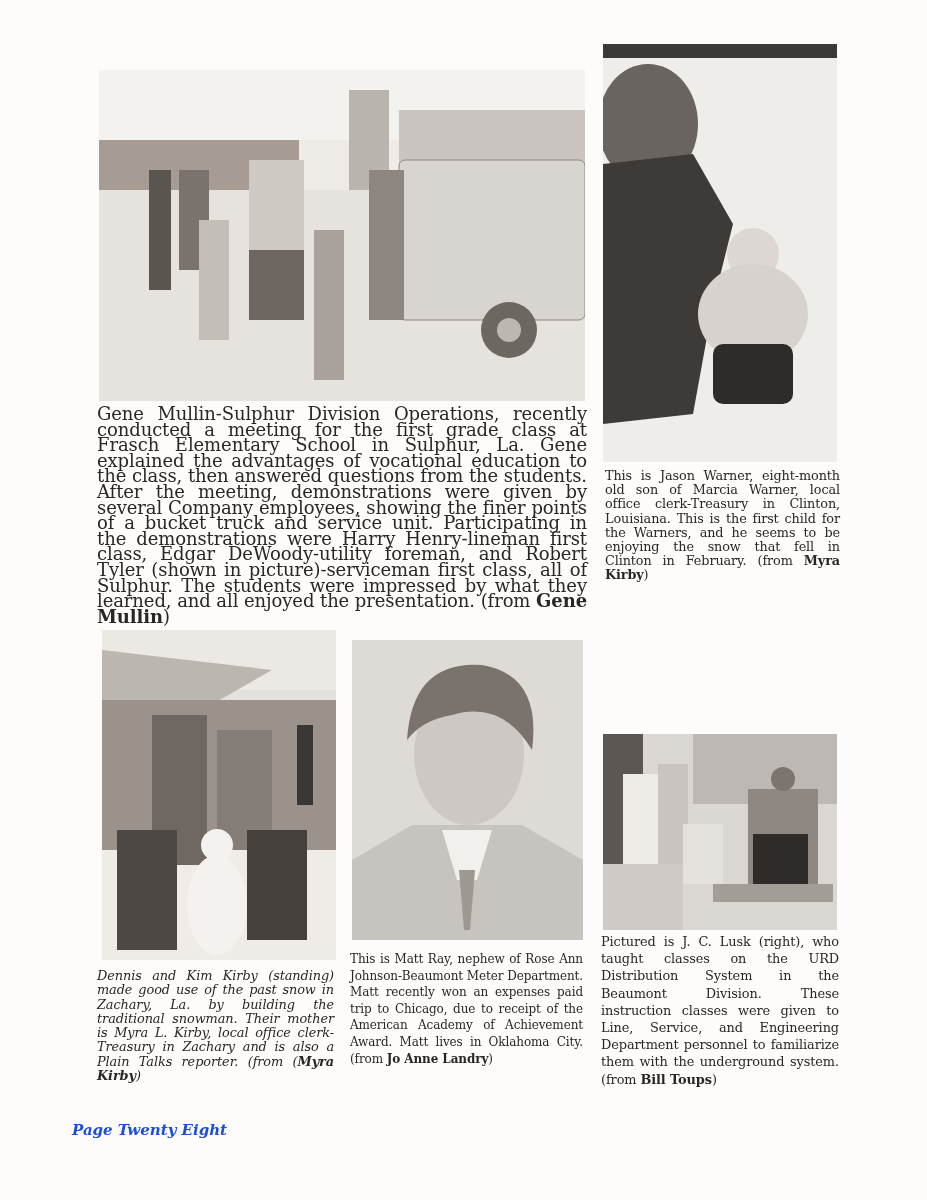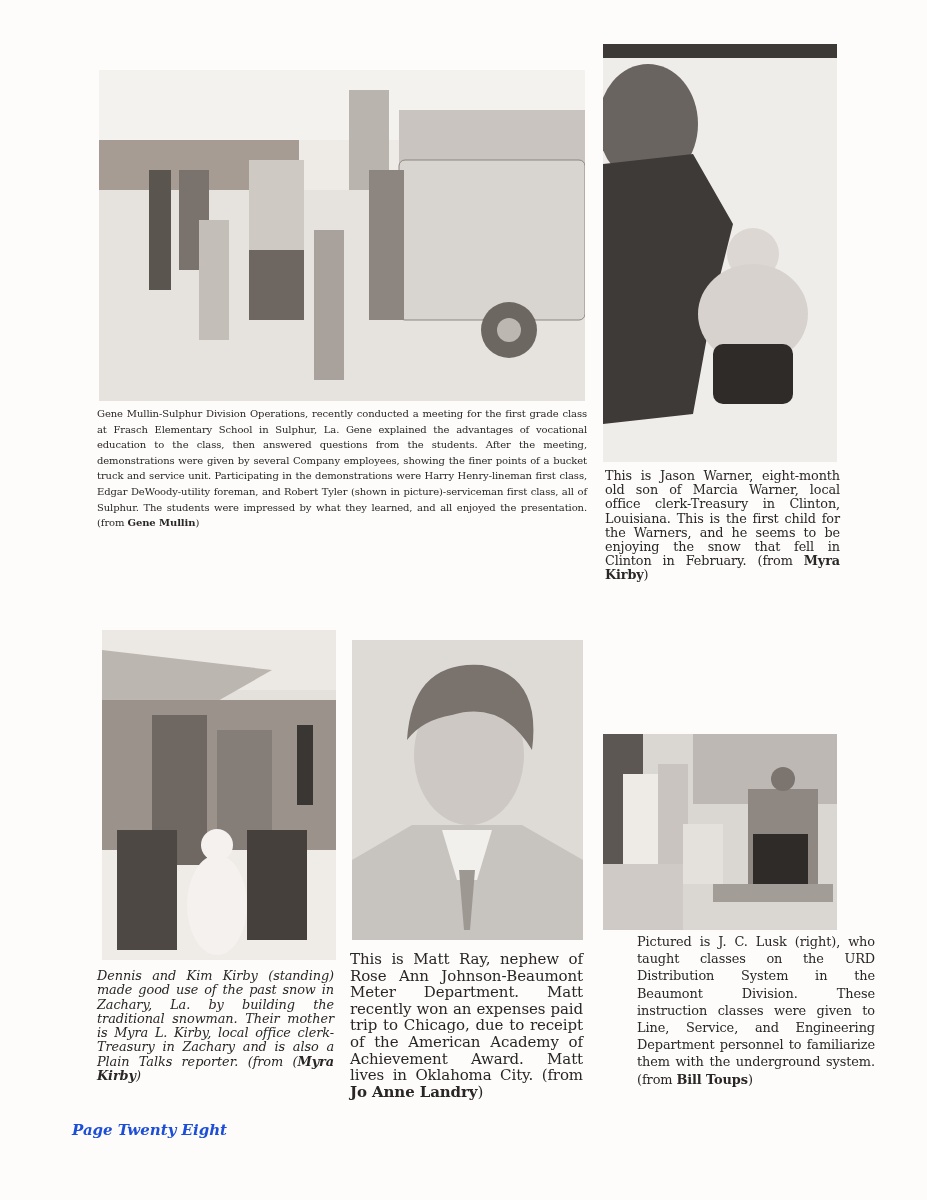--- a/index.html
+++ b/index.html
@@ -9,21 +9,21 @@
     font-family: "DejaVu Serif", "Liberation Serif", serif;
     color: #2a2626;
   }
   .photo {
     position: absolute; overflow: hidden;
     background: #d9d6d2;
   }
   .photo svg { width: 100%; height: 100%; display: block; }
   .caption {
     position: absolute;
-    font-size: 10px; line-height: 15.6px;
+    font-size: 18px; line-height: 15.6px;
     text-align: justify;
     letter-spacing: -0.1px;
   }
   .caption b { font-weight: bold; }
   .folio {
     position: absolute; left: 72px; top: 1121px;
     font-family: "DejaVu Serif", "Liberation Serif", serif;
     font-style: italic; font-weight: bold; font-size: 15px;
     color: #1d4ed8;
   }
@@ -94,38 +94,38 @@
 <div class="photo" style="left:352px; top:640px; width:231px; height:300px; background:#dcd9d5;" title="Photo: Portrait of a smiling young man in a sweater and tie">
   <svg viewBox="0 0 231 300" preserveAspectRatio="none">
     <rect x="0" y="0" width="231" height="300" fill="#dedbd7"></rect>
     <path d="M0 300 L0 220 L60 185 L170 185 L231 220 L231 300 Z" fill="#c7c3be"></path>
     <path d="M90 190 L140 190 L125 240 L105 240 Z" fill="#f2f0ed"></path>
     <path d="M107 230 L123 230 L118 290 L112 290 Z" fill="#9e9893"></path>
     <ellipse cx="117" cy="115" rx="55" ry="70" fill="#cdc8c3"></ellipse>
     <path d="M55 100 Q60 20 130 25 Q190 35 180 110 Q150 60 100 75 Q70 80 55 100 Z" fill="#7a726c"></path>
   </svg>
 </div>
-<div class="caption" style="left:350px; top:951px; width:233px; font-size:15px; line-height:16.6px;">
+<div class="caption" style="left:350px; top:951px; width:233px; font-size:12px; line-height:16.6px;">
   <span>This is Matt Ray, nephew of Rose Ann Johnson-Beaumont Meter Department.  Matt recently won an expenses paid trip to Chicago, due to receipt of the American Academy of Achievement Award. Matt lives in Oklahoma City.</span>
   <span><span>(from </span><b>Jo Anne Landry</b><span>)</span></span>
 </div>
 
 <div class="photo" style="left:603px; top:734px; width:234px; height:196px; background:#d6d2cd;" title="Photo: Men gathered around an open underground distribution equipment cabinet">
   <svg viewBox="0 0 234 196" preserveAspectRatio="none">
     <rect x="0" y="0" width="234" height="196" fill="#dad6d1"></rect>
     <rect x="0" y="0" width="40" height="190" fill="#5d5753"></rect>
     <rect x="90" y="0" width="144" height="70" fill="#bdb8b3"></rect>
     <rect x="145" y="55" width="70" height="100" fill="#8e8782"></rect>
     <rect x="150" y="100" width="55" height="55" fill="#2f2b29"></rect>
     <rect x="110" y="150" width="120" height="18" fill="#a39d97"></rect>
     <rect x="20" y="40" width="40" height="130" fill="#eeebe7"></rect>
     <rect x="55" y="30" width="30" height="110" fill="#c9c4bf"></rect>
     <rect x="80" y="90" width="40" height="60" fill="#e4e0dc"></rect>
     <rect x="0" y="130" width="80" height="66" fill="#cfcac5"></rect>
     <circle cx="180" cy="45" r="12" fill="#7b746f"></circle>
   </svg>
 </div>
-<div class="caption" style="left:601px; top:933px; width:238px; font-size:12.9px; line-height:17.2px;margin-left:36px;">
+<div class="caption" style="left:601px; top:933px; width:238px; font-size:12.9px; line-height:17.2px;">
   <span>Pictured is J. C. Lusk (right), who taught classes on the URD Distribution System in the Beaumont Division.  These instruction classes were given to Line, Service, and Engineering Department personnel to familiarize them with the underground system.</span>
   <span><span>(from </span><b>Bill Toups</b><span>)</span></span>
 </div>
 
 <div class="folio">Page Twenty Eight</div>
 
 </body></html>

